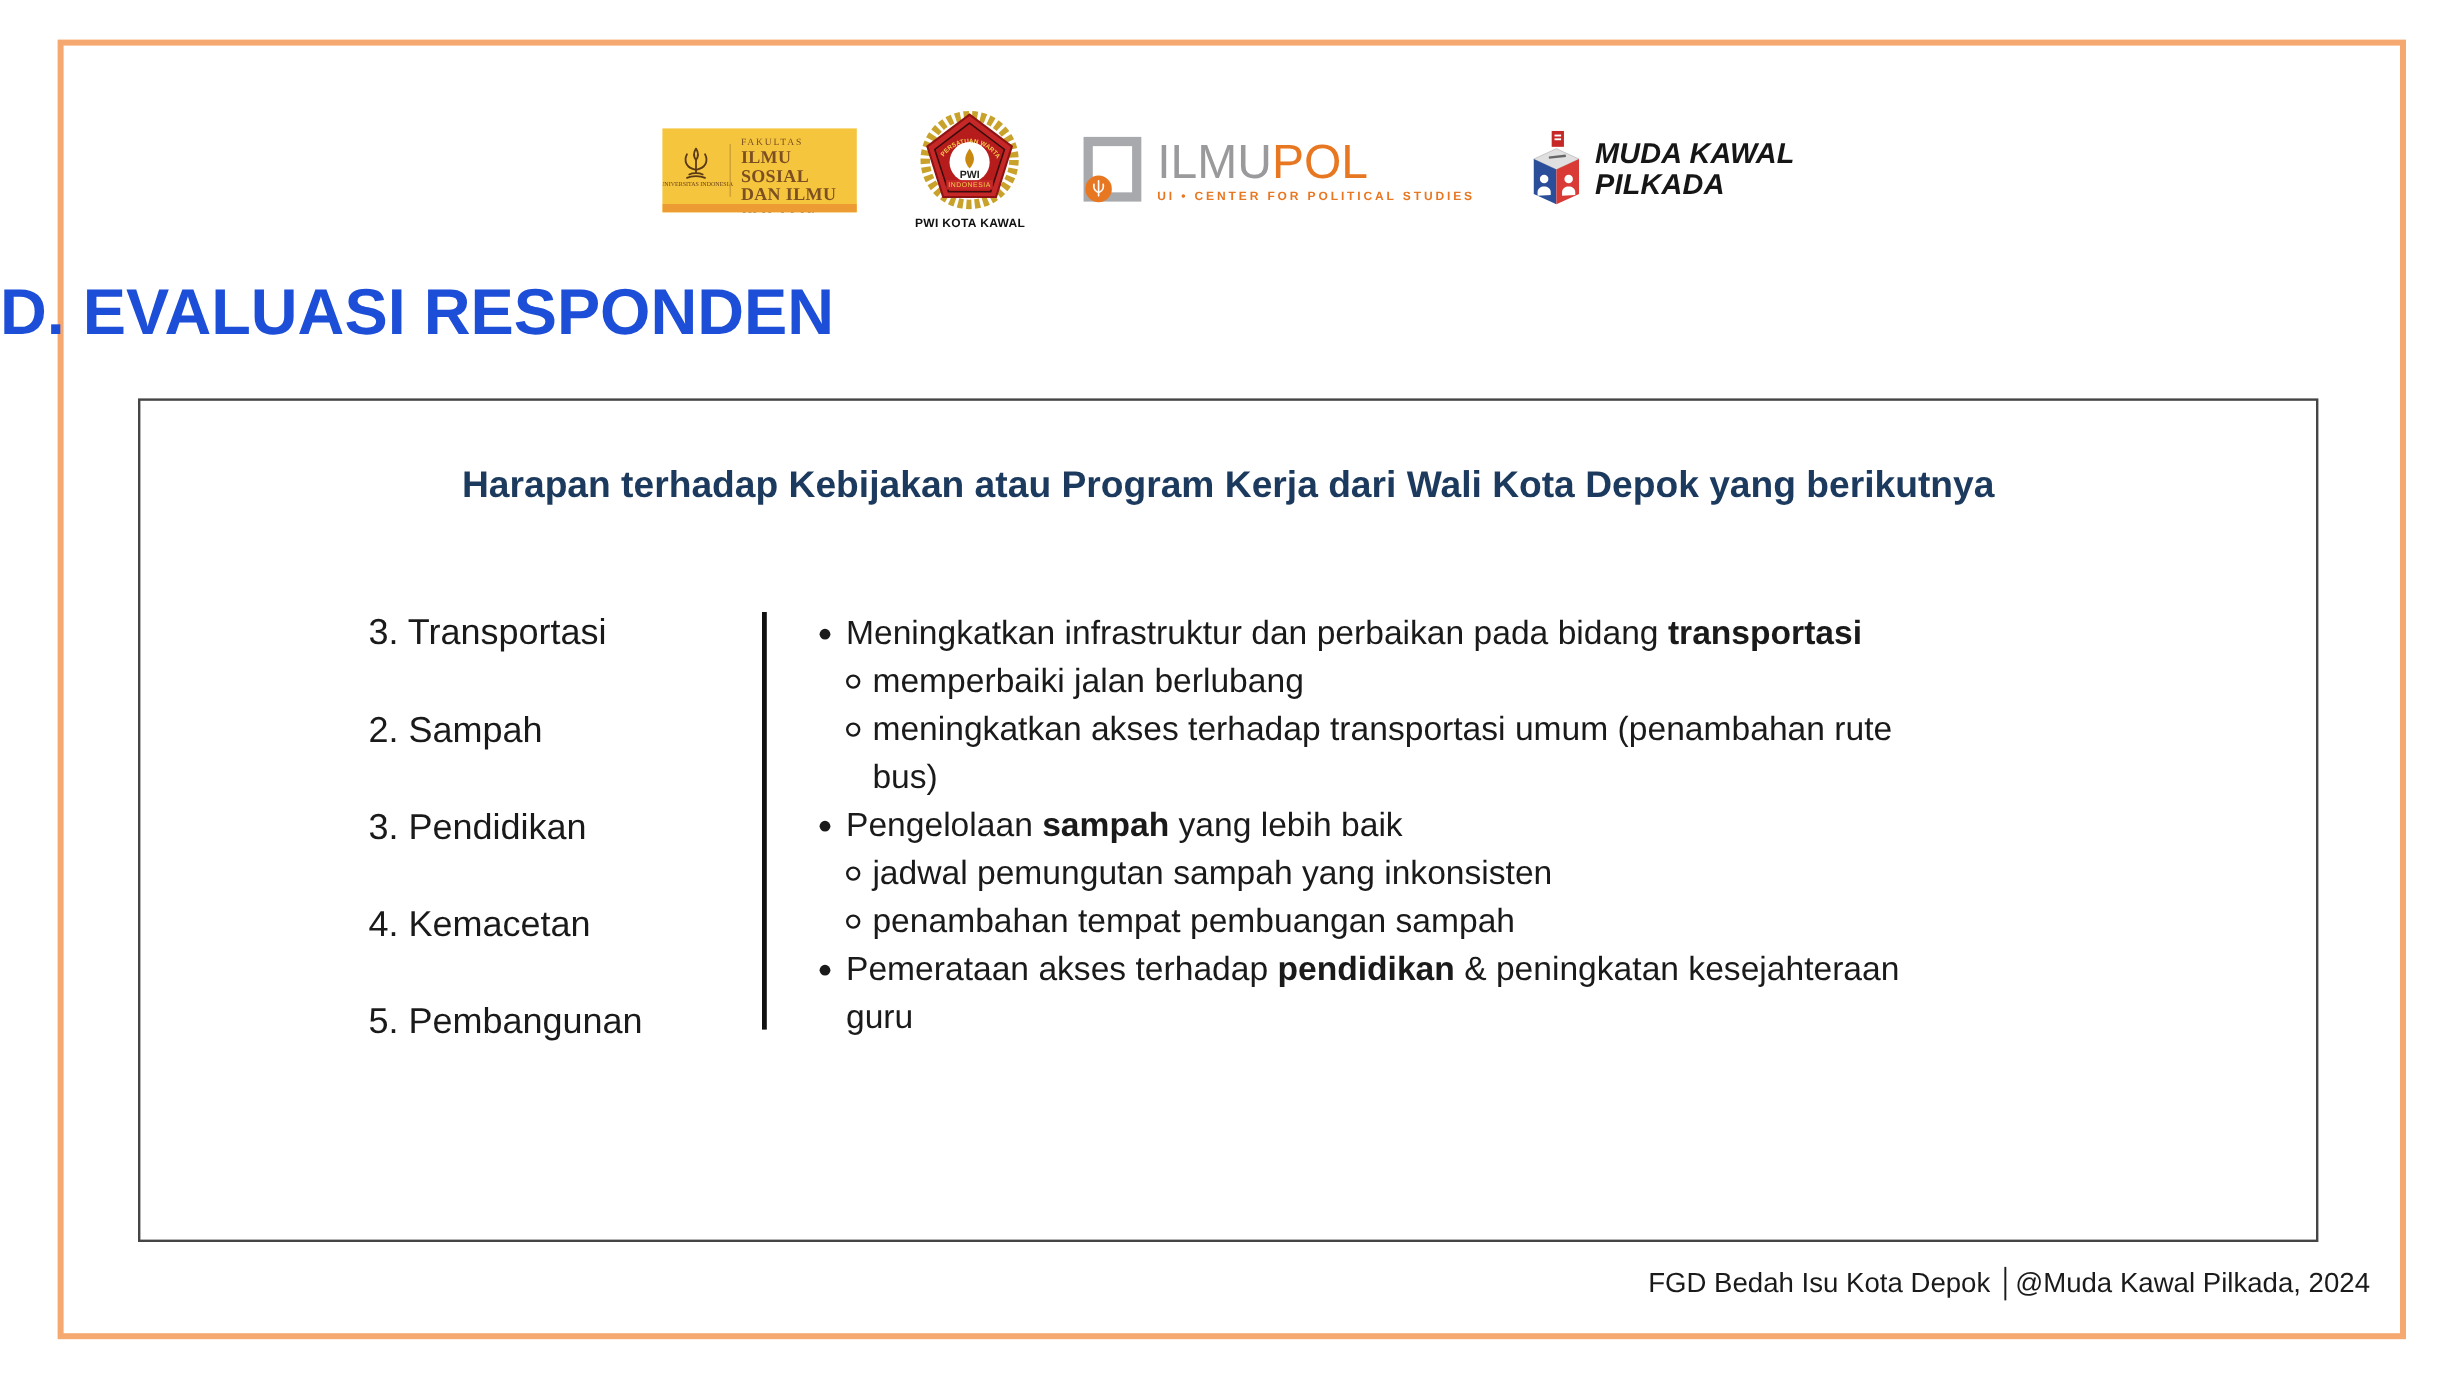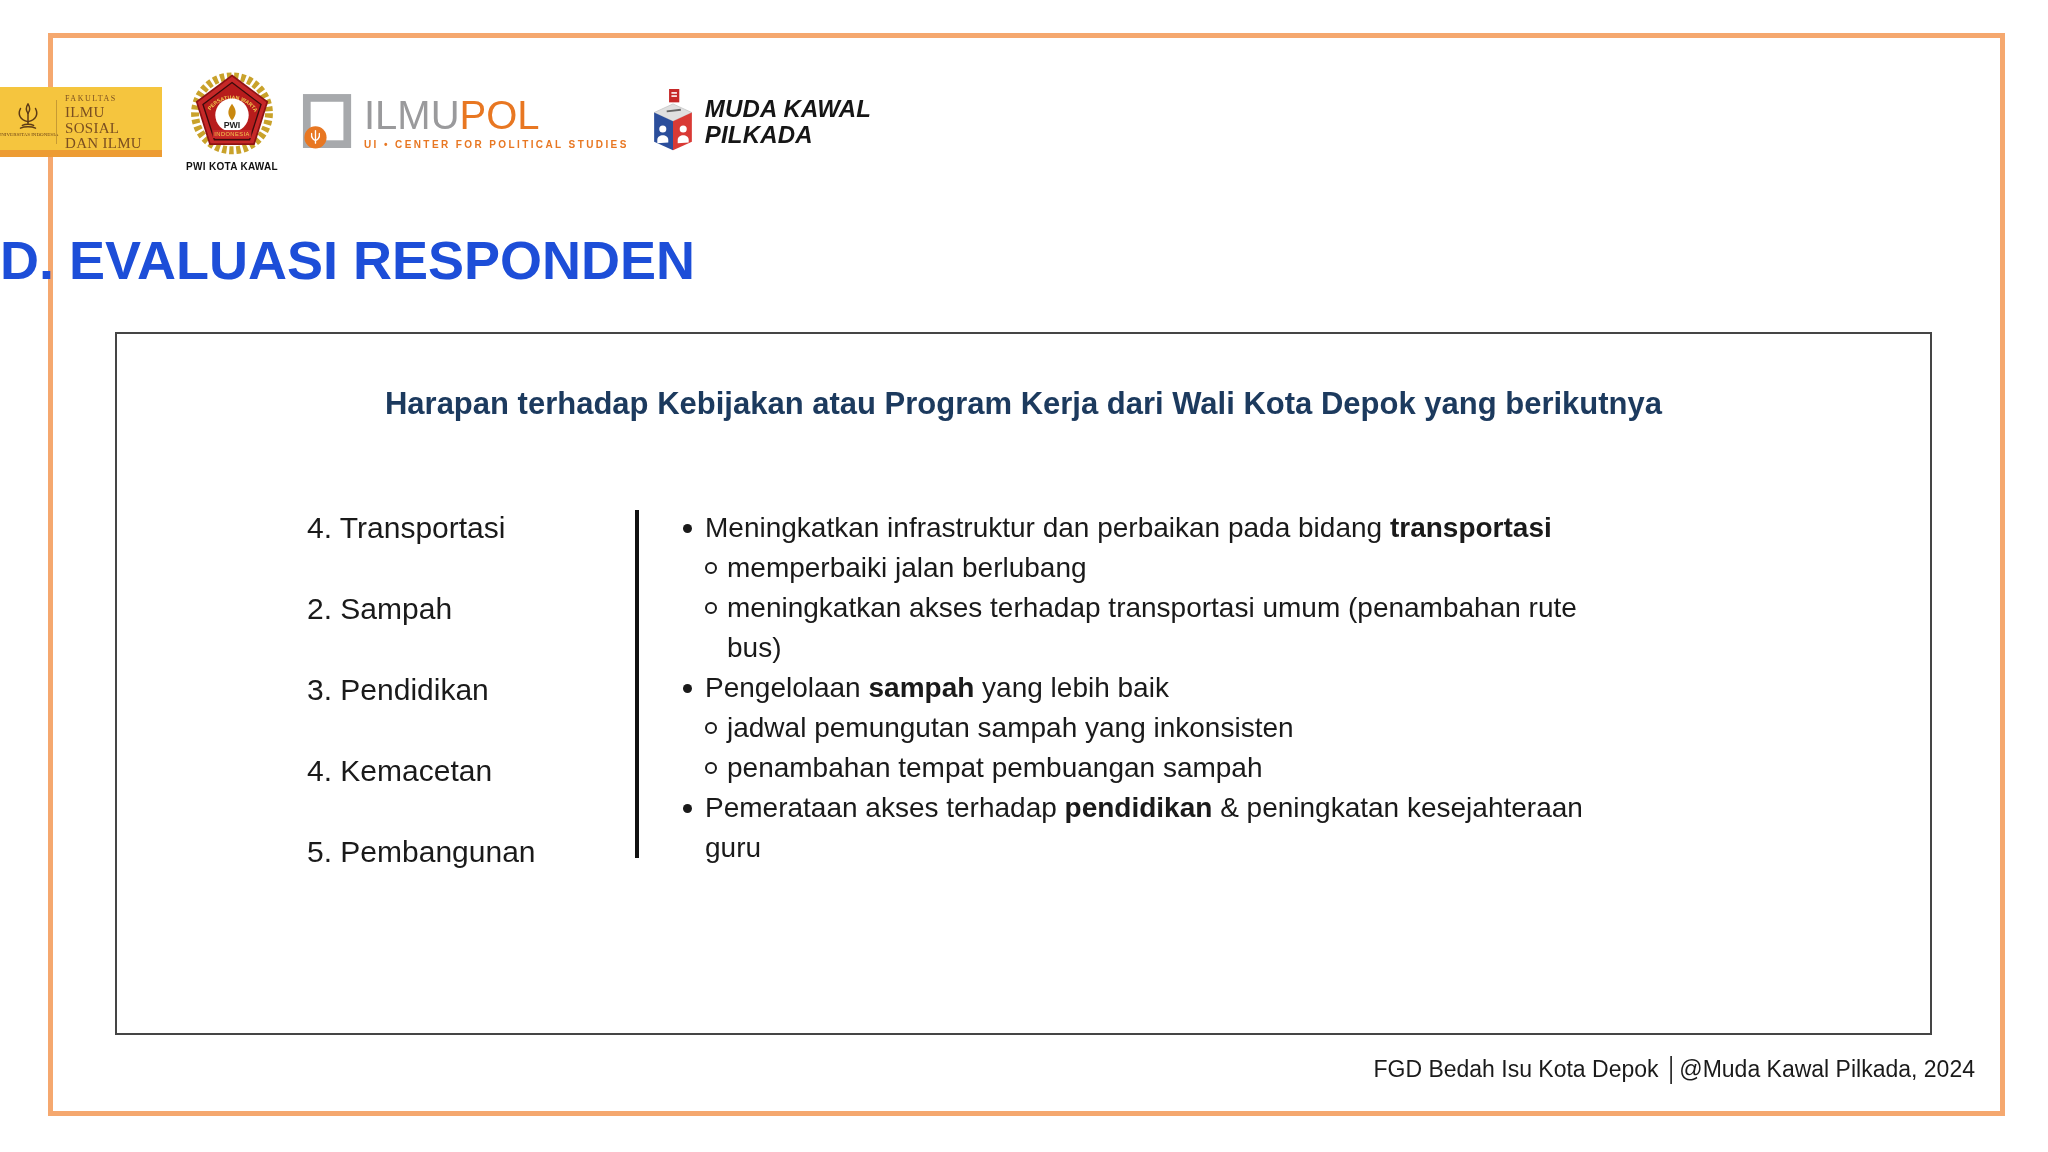--- a/index.html
+++ b/index.html
@@ -2,30 +2,30 @@
 <html><head>
 <meta charset="utf-8">
 <style>
   html,body{margin:0;padding:0;background:#ffffff;}
   .slide{position:relative;width:2048px;height:1152px;background:#fff;overflow:hidden;
          font-family:"Liberation Sans",sans-serif;color:#1a1a1a;}
   .frame{position:absolute;left:48px;top:33px;right:43px;bottom:36px;
          border:5px solid #F5A86F;pointer-events:none;}
 
   
-  .logos{position:absolute;top:72px;left:0;width:100%;display:flex;
-         justify-content:flex-start;align-items:center;gap:20px;}
+  .logos{position:absolute;top:92px;left:0;width:100%;display:flex;
+         justify-content:center;align-items:center;gap:44px;}
 
   .fisip{position:relative;width:162px;height:70px;background:#F5C53E;display:flex;overflow:hidden;}
   .fisip-left{width:56px;display:flex;flex-direction:column;align-items:center;justify-content:center;padding-bottom:6px;}
   .fisip-univ{font-family:"Liberation Serif",serif;font-size:5px;color:#6B4317;white-space:nowrap;margin-top:1px;}
   .fisip-divider{width:1px;background:#C79A33;height:44px;align-self:center;}
   .fisip-right{flex:1;padding:7px 0 0 8px;font-family:"Liberation Serif",serif;color:#7B4F21;}
   .fisip-fak{font-size:8px;letter-spacing:1.5px;margin-bottom:2px;}
-  .fisip-line{font-size:15px;font-weight:normal;line-height:15.5px;letter-spacing:0.3px;}
+  .fisip-line{font-size:15px;font-weight:bold;line-height:15.5px;letter-spacing:0.3px;}
   .fisip-stripe{position:absolute;left:0;right:0;bottom:0;height:7px;background:#ED9C33;}
 
   .pwi{display:flex;flex-direction:column;align-items:center;width:100px;}
   .pwi-caption{font-size:10px;font-weight:bold;margin-top:1px;letter-spacing:0.3px;color:#111;}
 
   .puskapol{display:flex;align-items:center;gap:10px;}
   .pusk-line1{font-size:40px;line-height:40px;}
   .pusk-gray{color:#9A9A9C;}
   .pusk-orange{color:#E87722;}
   .pusk-sub{font-size:10px;font-weight:bold;color:#E87722;letter-spacing:2.4px;margin-top:4px;}
@@ -149,21 +149,21 @@
       </div>
     </div>
 
   </div>
 
   <h1 class="title">D. EVALUASI RESPONDEN</h1>
 
   <div class="panel">
     <div class="panel-heading">Harapan terhadap Kebijakan atau Program Kerja dari Wali Kota Depok yang berikutnya</div>
     <div class="topics" id="topics">
-        <div class="topic">4. Transportasi</div>
+        <div class="topic">3. Transportasi</div>
         <div class="topic">2. Sampah</div>
         <div class="topic">3. Pendidikan</div>
         <div class="topic">4. Kemacetan</div>
         <div class="topic">5. Pembangunan</div>
       </div>
     <div class="vdivider"></div>
     <ul class="bullets" id="bullets">
         <li class="b lvl1">
           <span class="marker dot"></span>
           <span class="btext"><span>Meningkatkan infrastruktur dan perbaikan pada bidang </span><span class="bold">transportasi</span></span>

